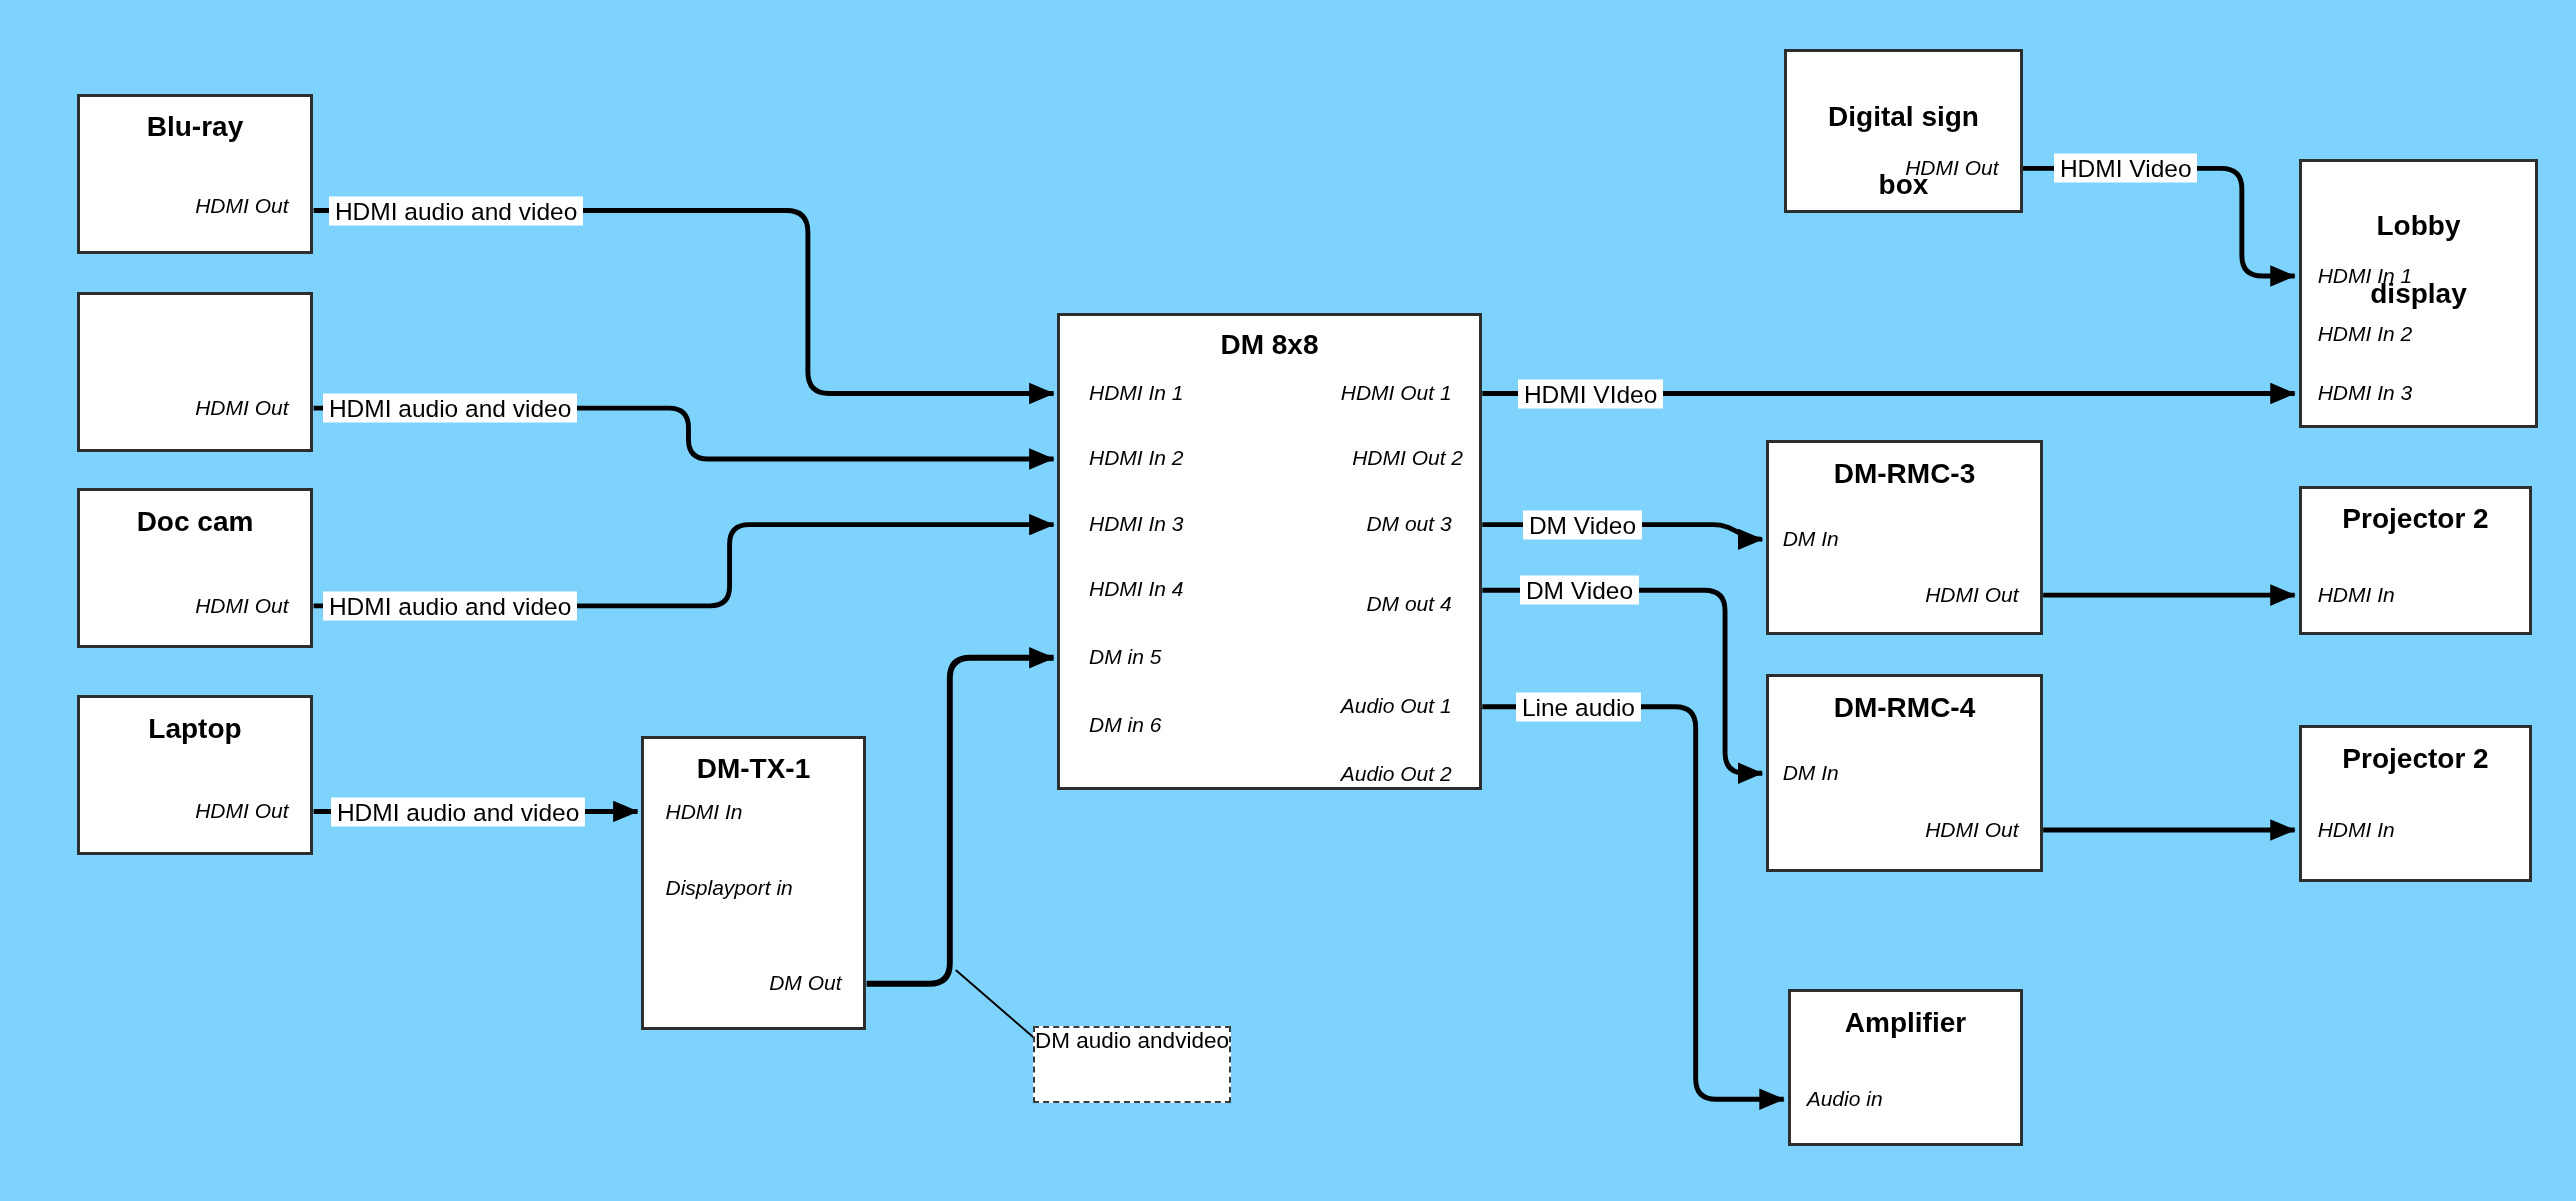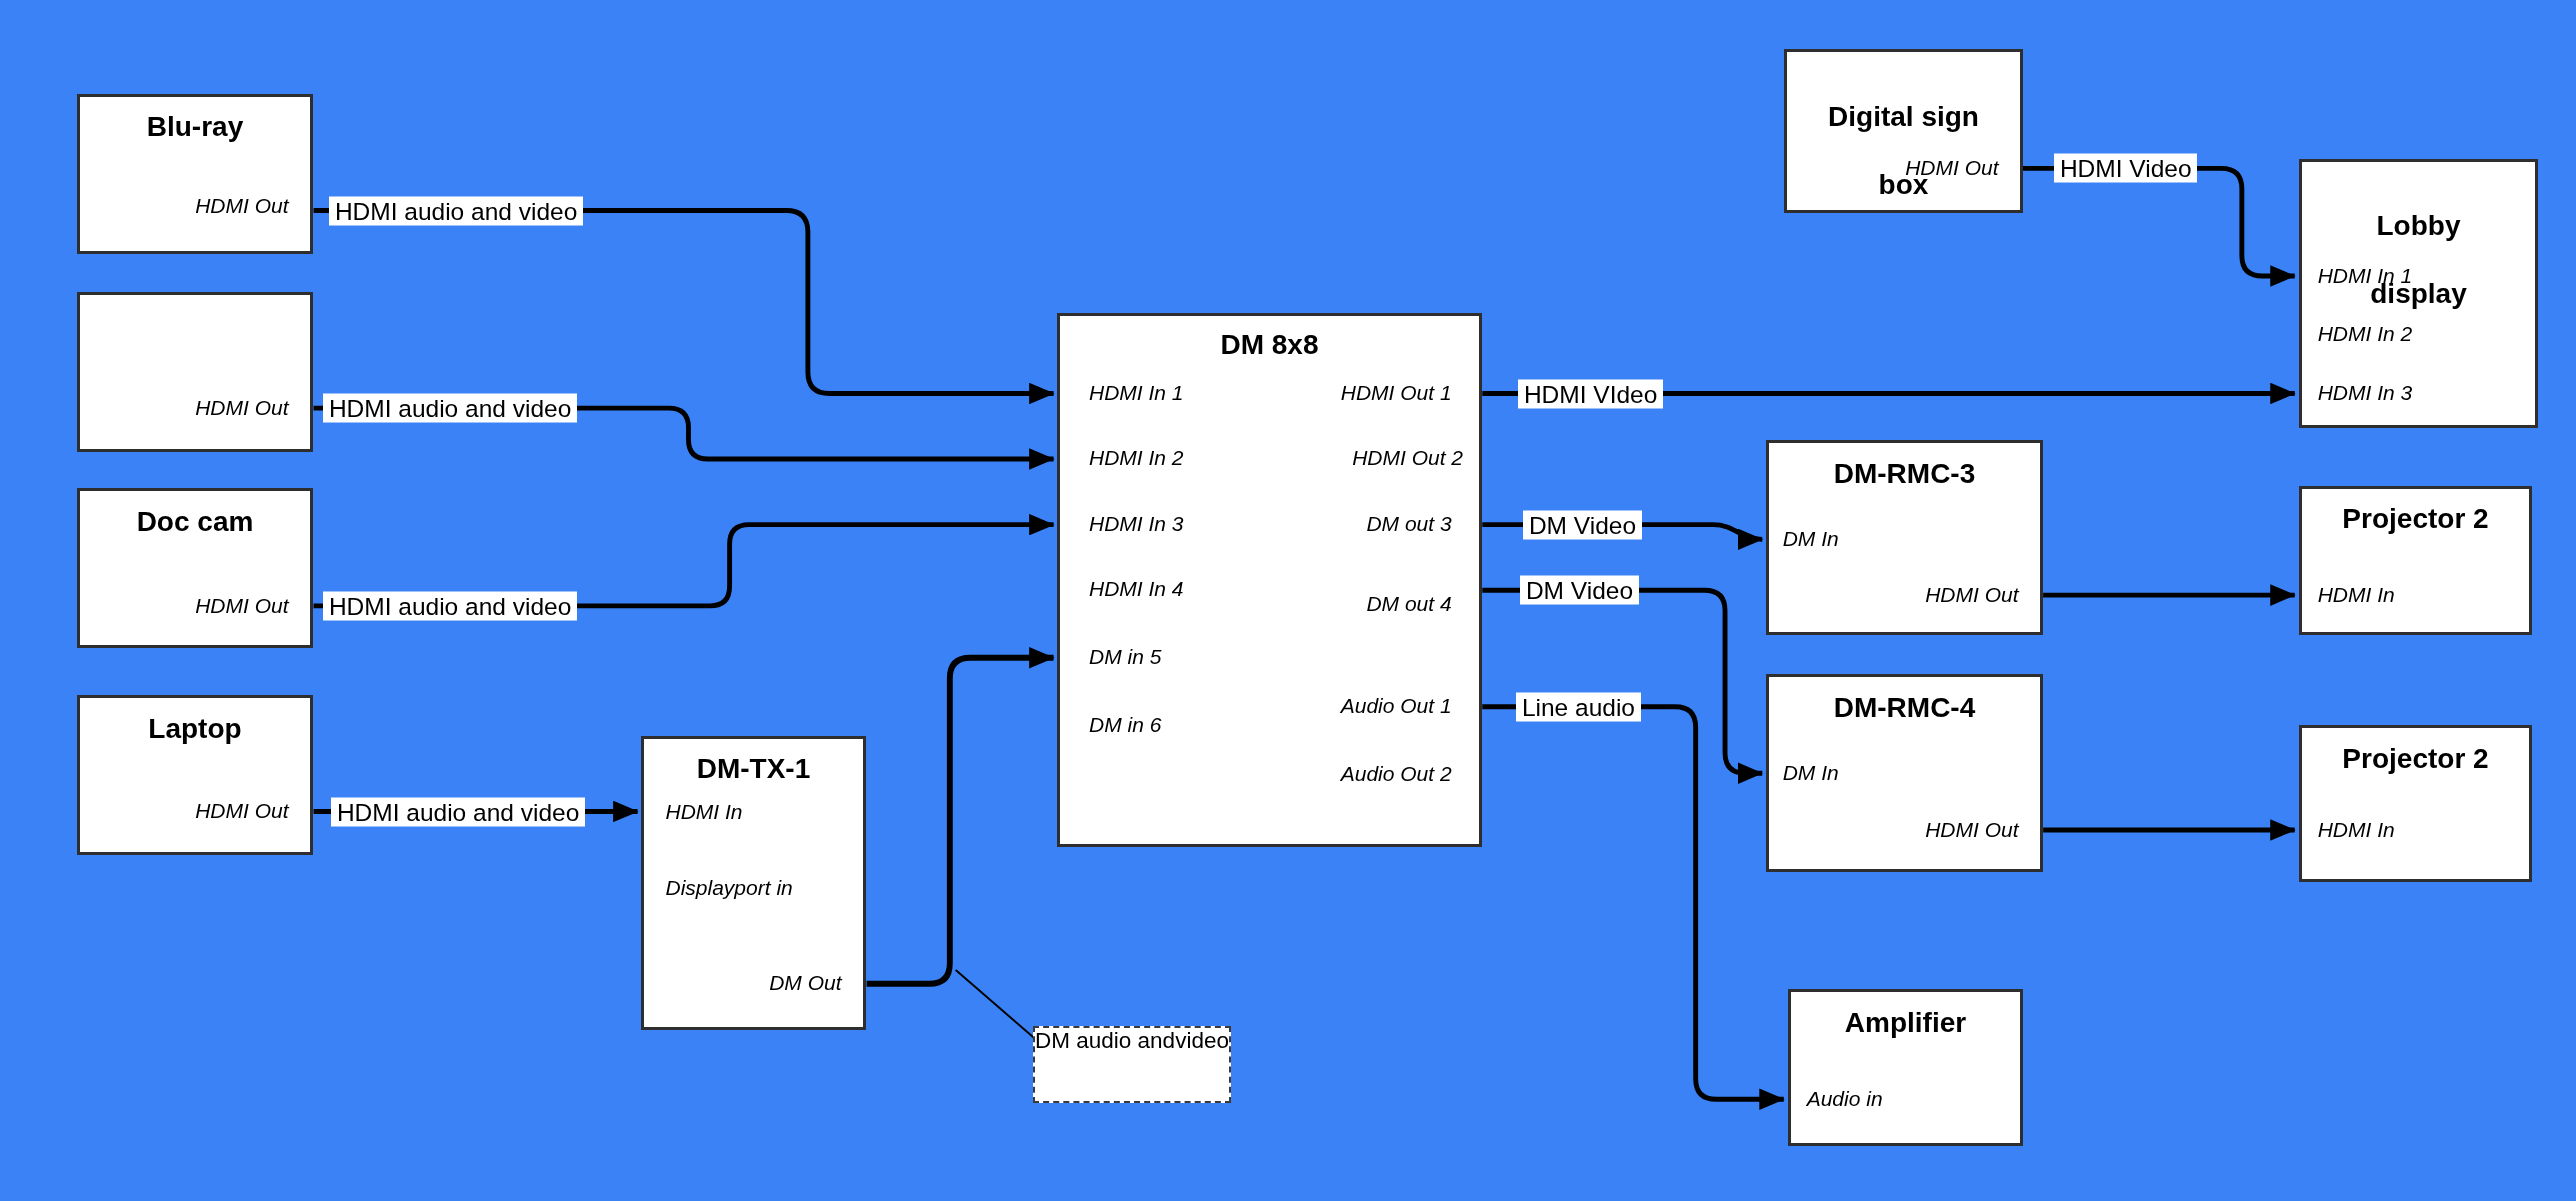--- a/index.html
+++ b/index.html
@@ -1,19 +1,19 @@
 <!DOCTYPE html>
 <html><head>
 <meta charset="utf-8">
 <style>
   html,body{margin:0;padding:0;background:#fff;}
   .canvas{
     position:relative;
     width:2576px;height:1201px;
-    background:#3b82f6;
+    background:#7dd3fc;
     font-family:"Liberation Sans", sans-serif;
     color:#000;
     overflow:hidden;
   }
   .wires{position:absolute;left:0;top:0;z-index:0;}
   .node{
     position:absolute;
     background:#fff;
     border:3.9px solid #2e2e2e;
     box-sizing:border-box;
@@ -101,21 +101,21 @@
     <div class="port pr" style="top:100px;">HDMI Out</div>
   </div>
 
   <div class="node" style="left:641px;top:736px;width:225px;height:294px;">
     <div class="title" style="top:12.7px;">DM-TX-1</div>
     <div class="port pl" style="top:60px;">HDMI In</div>
     <div class="port pl" style="top:136px;">Displayport in</div>
     <div class="port pr" style="top:231px;">DM Out</div>
   </div>
 
-  <div class="node" style="left:1057px;top:313px;width:425px;height:534px;">
+  <div class="node" style="left:1057px;top:313px;width:425px;height:477px;">
     <div class="title" style="top:11.7px;">DM 8x8</div>
     <div class="port pl" style="top:64px;left:29px;">HDMI In 1</div>
     <div class="port pl" style="top:129px;left:29px;">HDMI In 2</div>
     <div class="port pl" style="top:195px;left:29px;">HDMI In 3</div>
     <div class="port pl" style="top:260px;left:29px;">HDMI In 4</div>
     <div class="port pl" style="top:328px;left:29px;">DM in 5</div>
     <div class="port pl" style="top:396px;left:29px;">DM in 6</div>
     <div class="port pr" style="top:64px;right:27.4px;">HDMI Out 1</div>
     <div class="port pr" style="top:129px;right:16px;">HDMI Out 2</div>
     <div class="port pr" style="top:195px;right:27.4px;">DM out 3</div>

